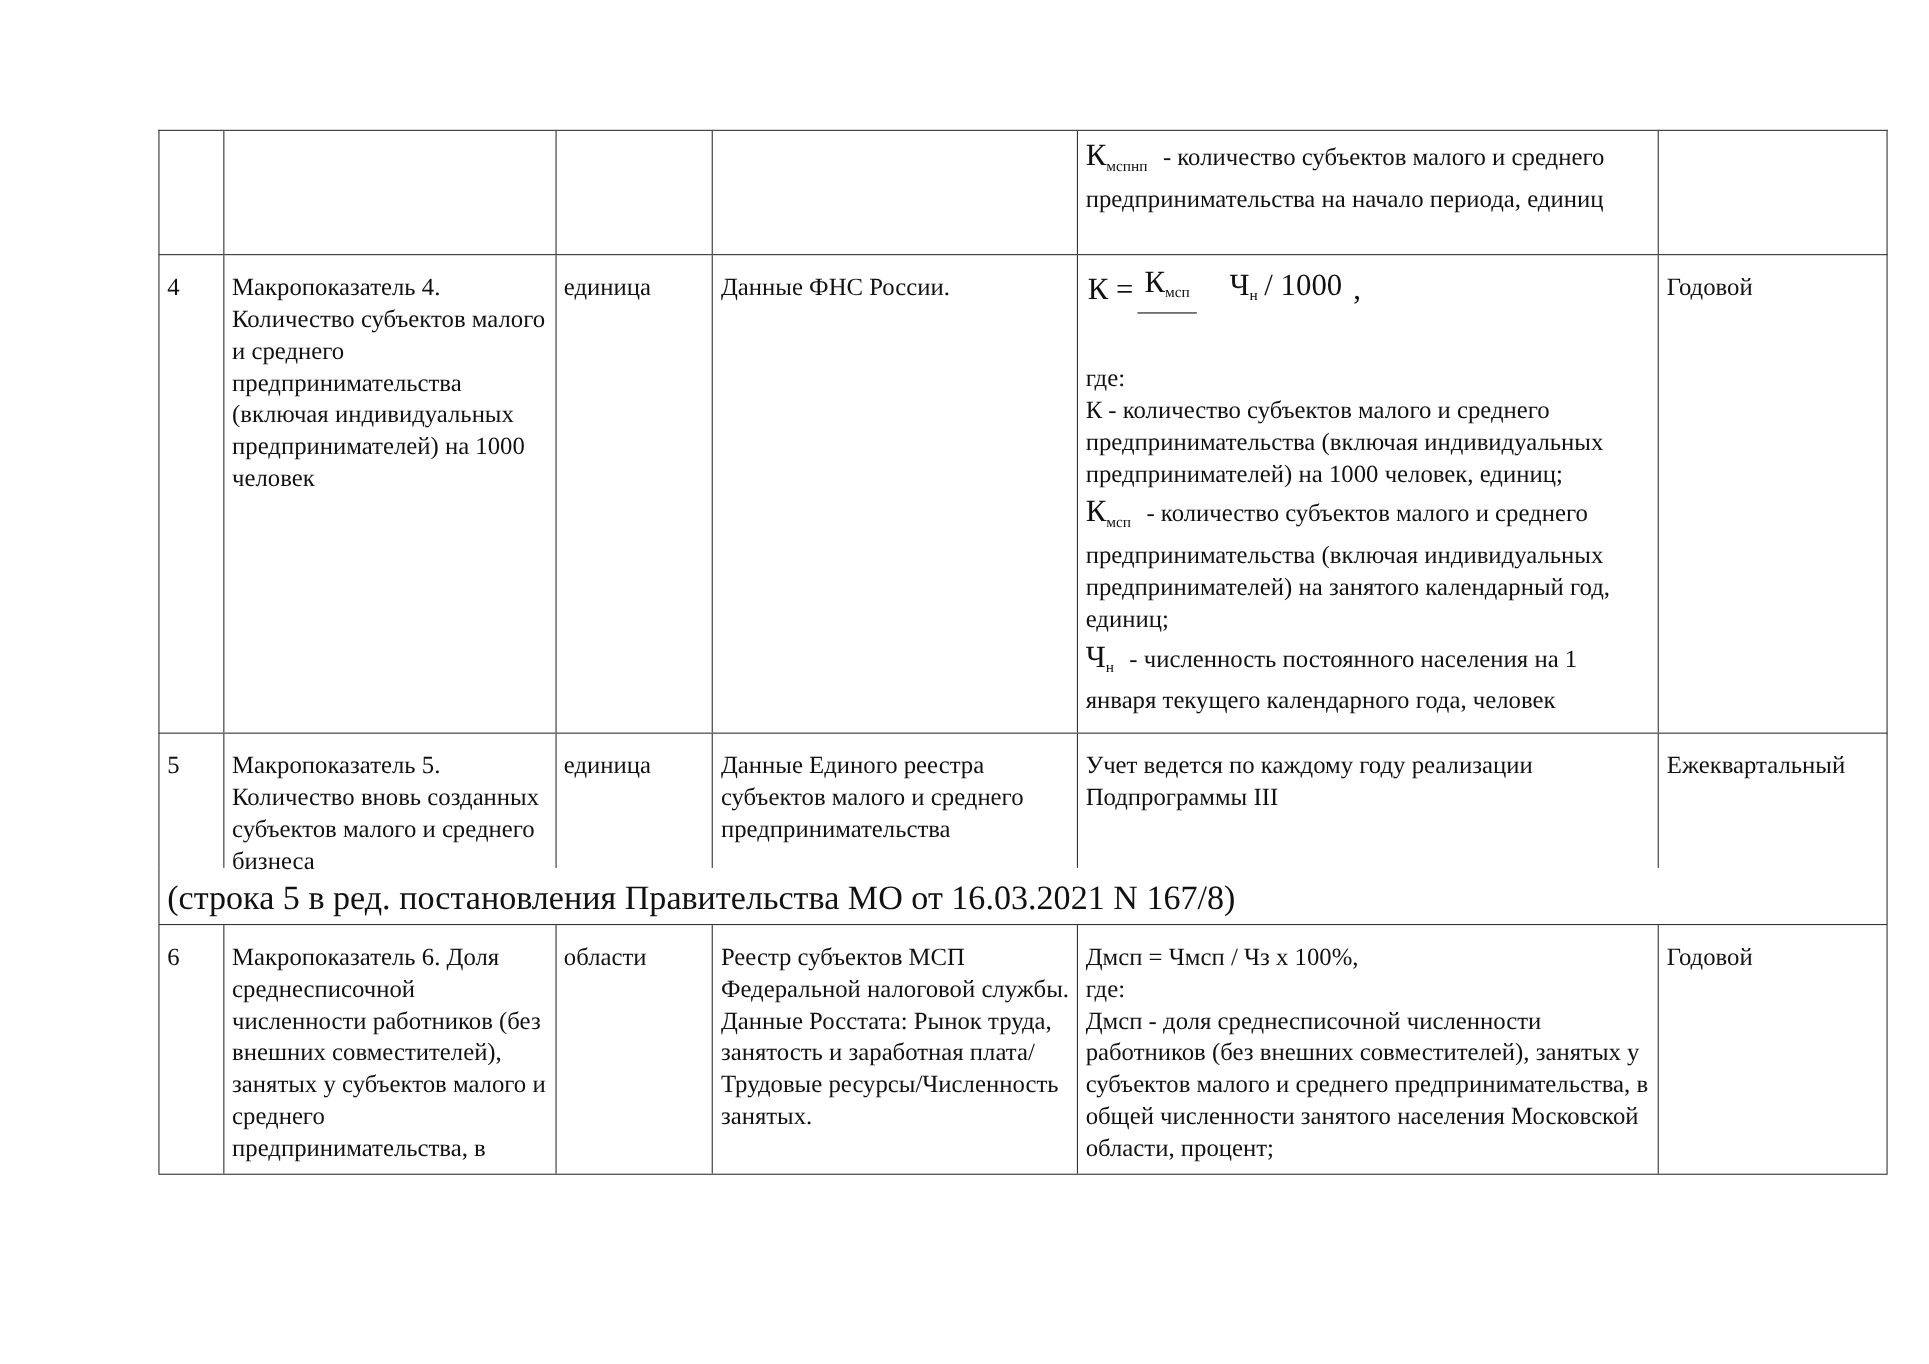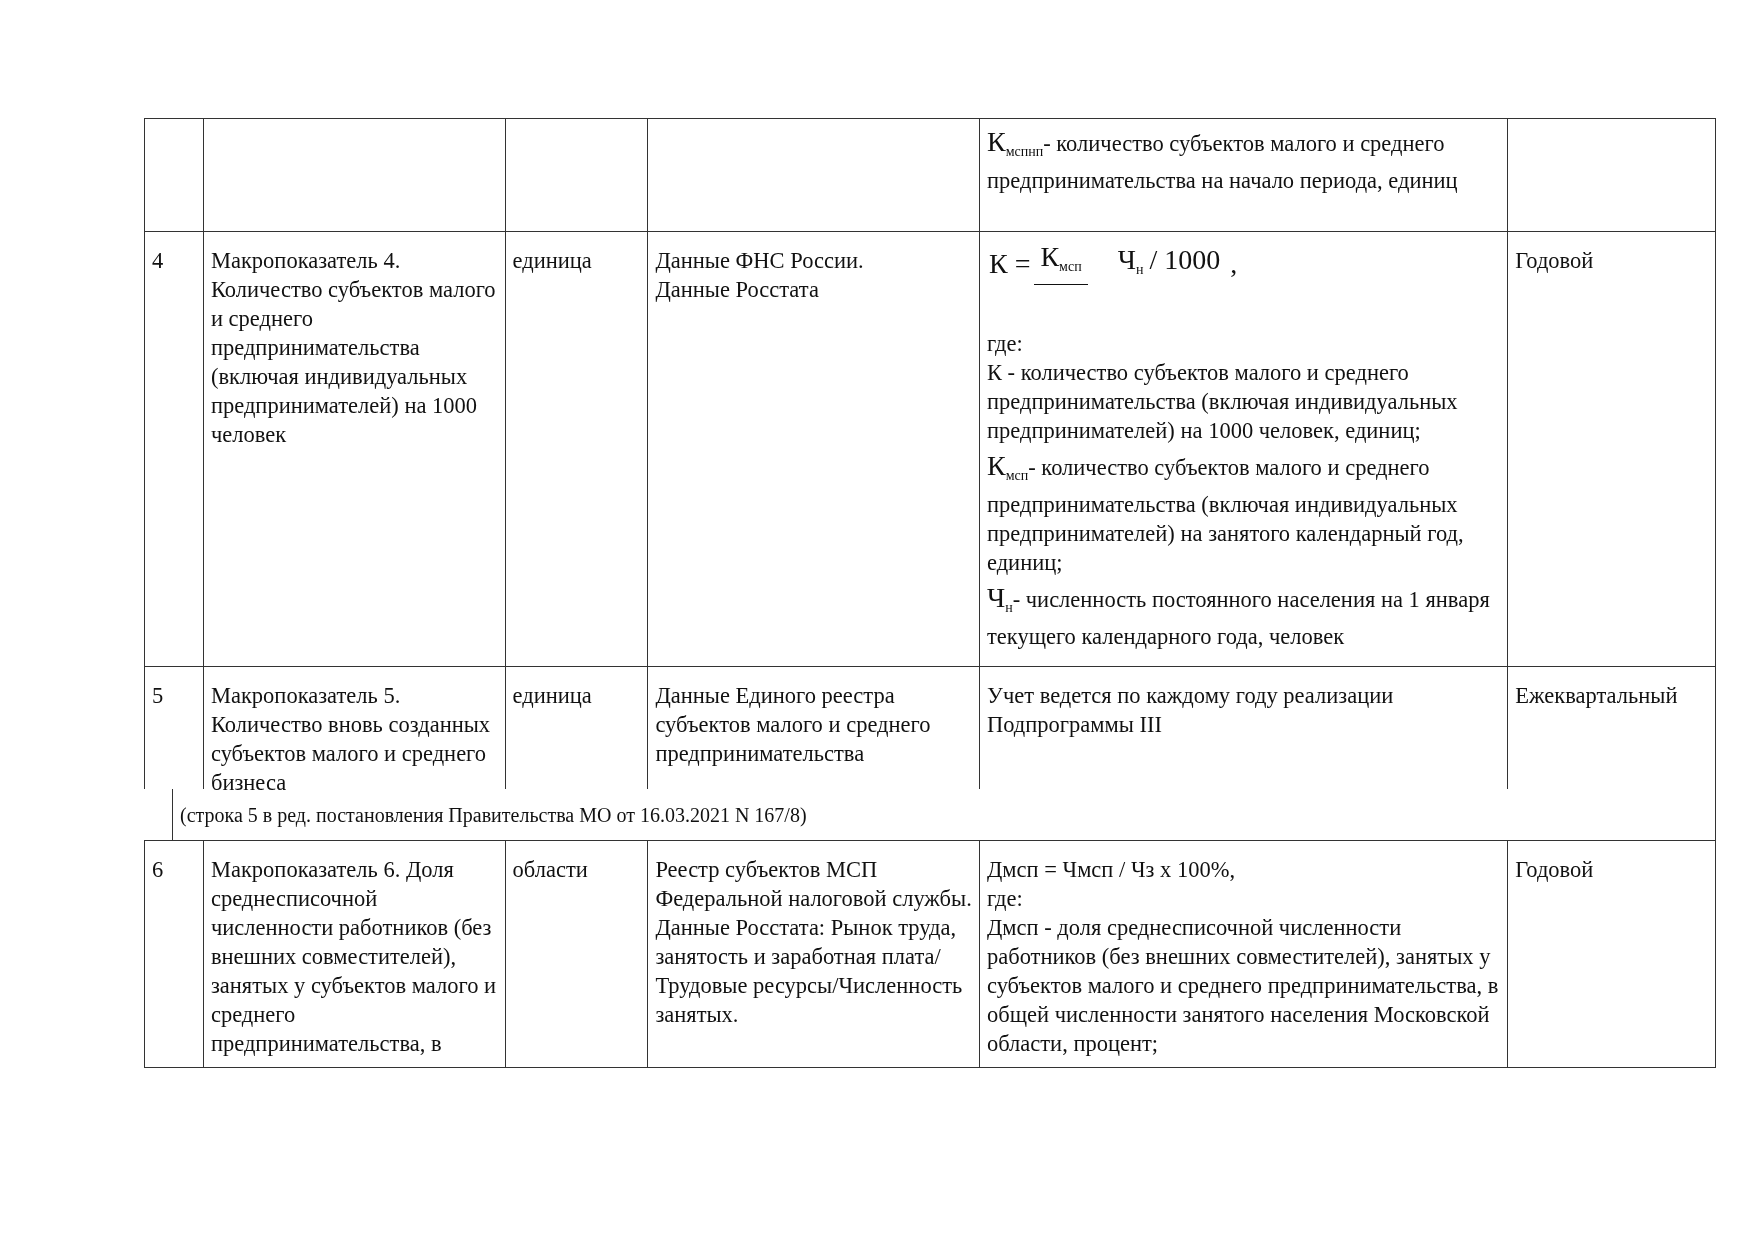--- a/index.html
+++ b/index.html
@@ -10,24 +10,24 @@
   .row { position: relative; display: flex; border-left: 1.5px solid #333; border-right: 1.5px solid #333; border-top: 1.5px solid #333; }
   .row.last { border-bottom: 1.5px solid #333; }
   .cell { box-sizing: border-box; padding: 14px 7px 4px 7px; font-size: 22.5px; line-height: 29px; border-right: 1.5px solid #333; }
   .cell:last-child { border-right: none; }
   .c0 { width: 59px; }
   .c1 { width: 302px; }
   .c2 { width: 143px; }
   .c3 { width: 332px; }
   .c4 { width: 529px; }
   .c5 { width: 207px; }
-  .note-row { display: block; border-left: 1.5px solid #333; border-right: 1.5px solid #333; border-top: none; padding: 12px 7px 10px 7px; font-size: 20px; line-height: 29px; margin-left: 28px; }
+  .note-row { display: block; border-left: 1.5px solid #333; border-right: 1.5px solid #333; border-top: none; padding: 12px 7px 10px 7px; font-size: 31px; line-height: 29px; }
   .var-line { display: block; }
   .sym { font-size: 28px; }
-  .sub { font-size: 14px; vertical-align: -5px; }
+  .sub { font-size: 14px; vertical-align: -5px; margin-right: 14px; }
   .formula { display: flex; align-items: center; margin: 0 0 44px 2px; font-size: 28px; }
   .frac { display: inline-flex; flex-direction: row; align-items: center; margin: 0 4px; }
   .frac .num { border-bottom: 1.5px solid #111; padding: 0 6px 2px 6px; line-height: 30px; }
   .frac .den { padding: 2px 6px 0 6px; line-height: 30px; margin-left: 24px; }
   .p { margin: 0; font-family: Liberation Serif, serif; }
   .gap { height: 6px; }
 </style>
 </head>
 <body>
 
@@ -46,21 +46,20 @@
       </div>
       <div class="cell c5"></div>
     </div>
 
     <div class="row" style="height:434px;">
       <div class="cell c0">4</div>
       <div class="cell c1">Макропоказатель 4. Количество субъектов малого и среднего предпринимательства (включая индивидуальных предпринимателей) на 1000 человек</div>
       <div class="cell c2">единица</div>
       <div class="cell c3">
         <p class="p">Данные ФНС России.</p>
-        <p class="p">Данные Росстата</p>
       </div>
       <div class="cell c4" style="padding-top:10px;">
         <div class="formula">
           <span>К =</span>
           <span class="frac">
             <span class="num"><span>К</span><span class="sub" style="margin-right:0">мсп</span></span>
             <span class="den"><span>Ч</span><span class="sub" style="margin-right:6px">н</span><span>/ 1000</span></span>
           </span>
           <span>,</span>
         </div>

